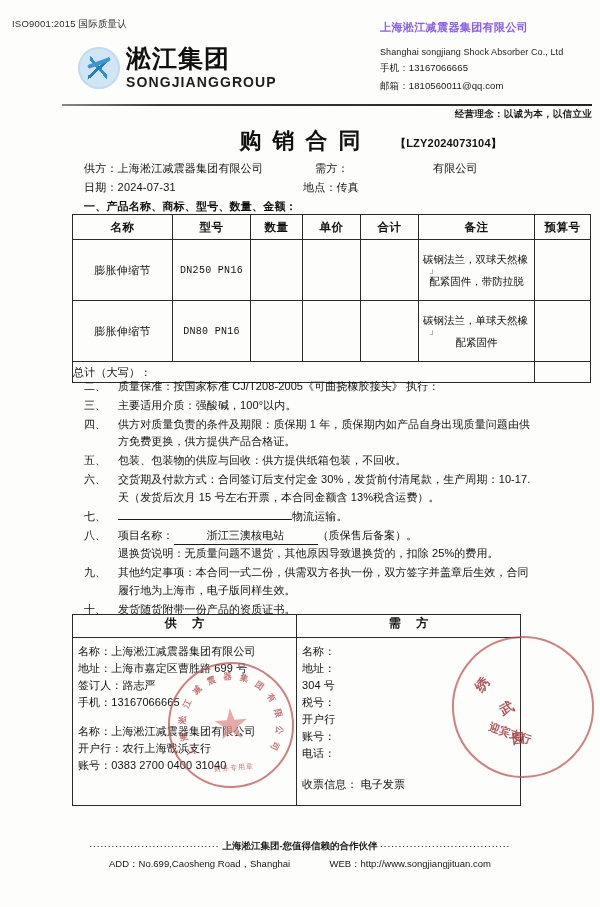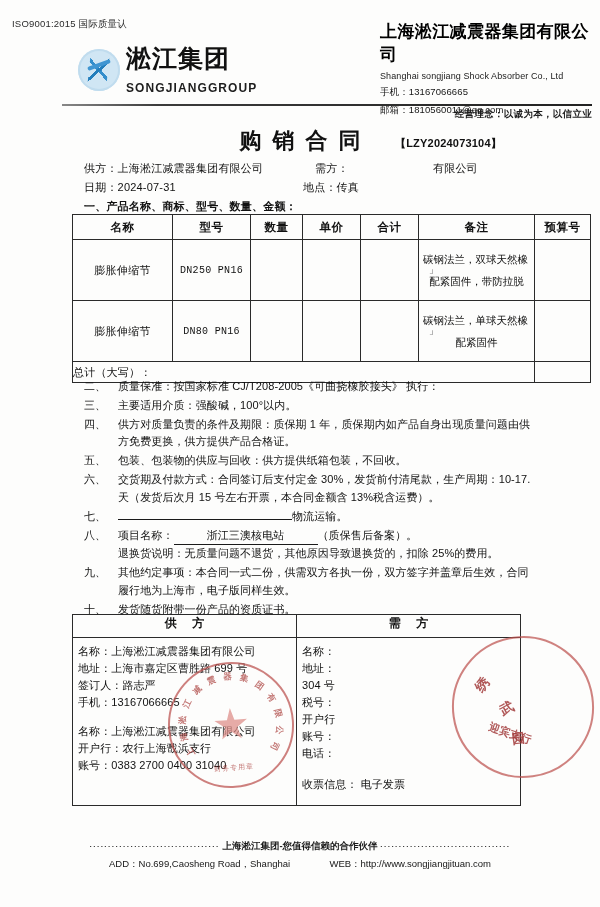--- a/index.html
+++ b/index.html
@@ -64,38 +64,38 @@
     border-radius: 2px;
   }
   .logo-text { line-height: 1; }
   .logo-cn {
     font-size: 25px;
     font-weight: bold;
     letter-spacing: 1px;
     color: #111;
   }
   .logo-en {
-    font-size: 12px;
+    font-size: 14px;
     font-weight: bold;
     letter-spacing: 1.1px;
     color: #1d1d1d;
-    margin-top: 11px;
+    margin-top: 4px;
   }
 
   .co-block {
     position: absolute;
     left: 380px; top: 20px;
     width: 215px;
   }
   .co-name {
-    font-size: 17px;
+    font-size: 11px;
     font-weight: bold;
     letter-spacing: 0.4px;
-    color: #000000;
-    margin-bottom: 5px;
+    color: #8b5cf6;
+    margin-bottom: 12px;
   }
   .co-en {
     font-size: 9px;
     color: #222;
     margin-bottom: 5px;
     letter-spacing: 0.1px;
   }
   .co-row {
     font-size: 9.5px;
     color: #161616;

